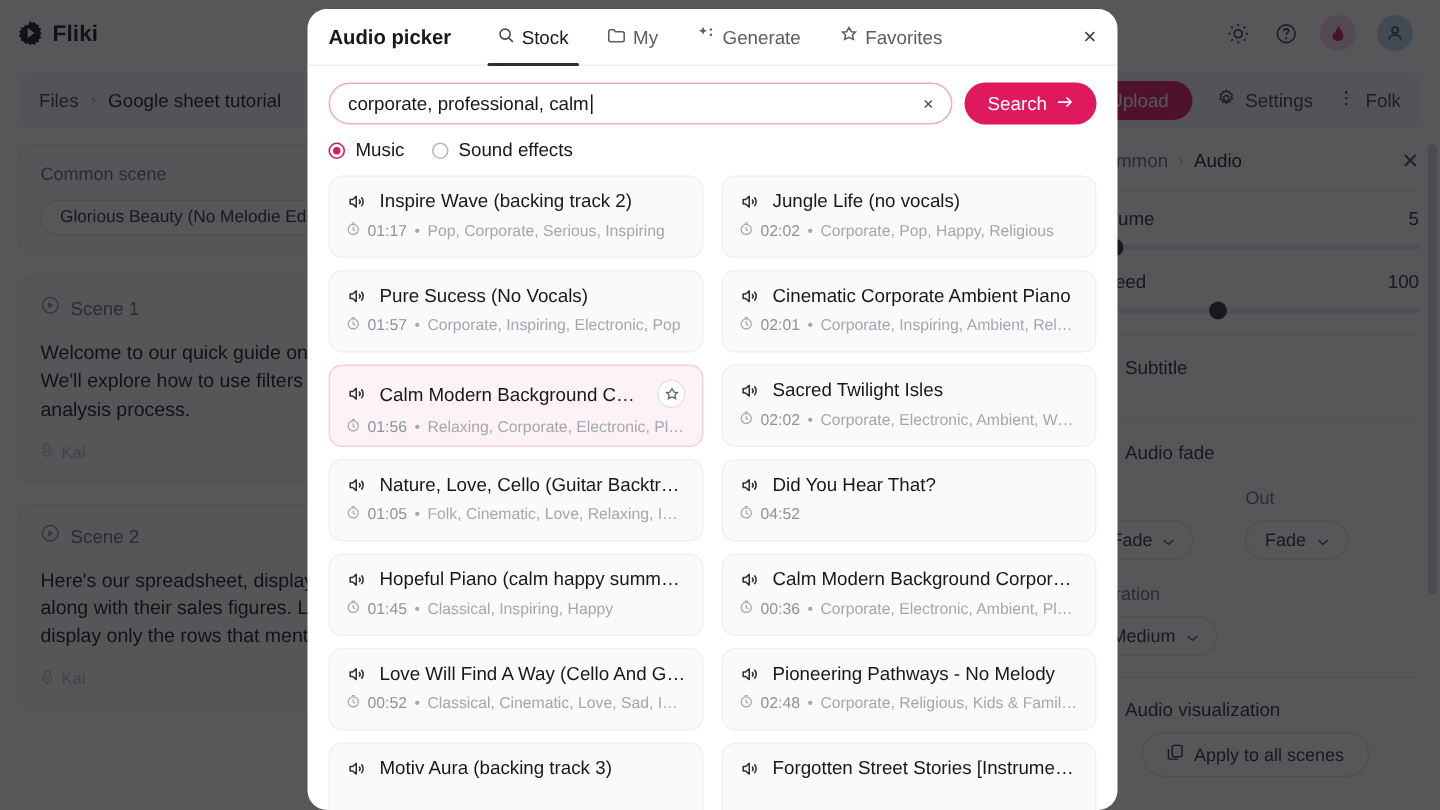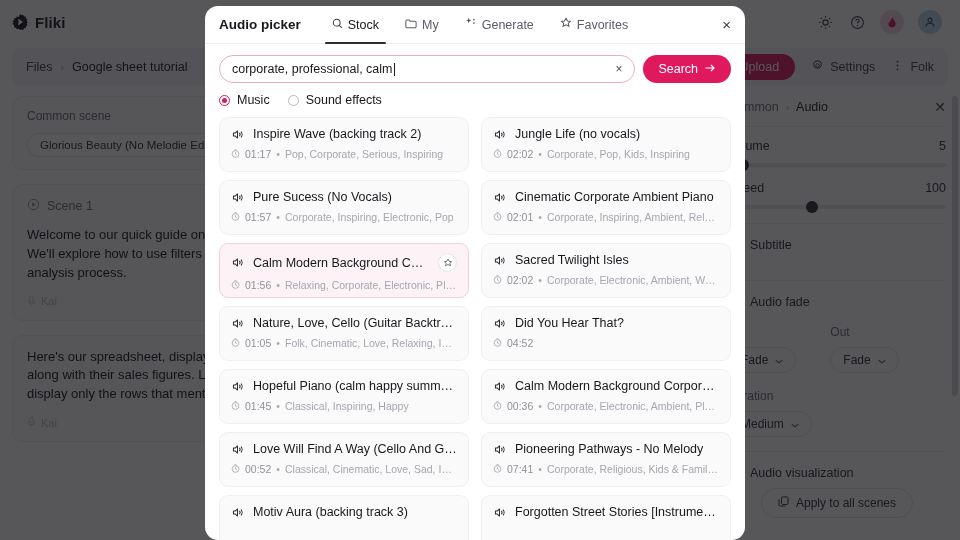--- a/index.html
+++ b/index.html
@@ -288,20 +288,29 @@
             <svg width="9" height="11" viewBox="0 0 10 12" fill="none" stroke="#c5c7cc" stroke-width="1.1">
                 <rect x="3" y="1" width="4" height="6" rx="2"></rect>
                 <path d="M1.4 6.2A3.6 3.6 0 0 0 8.6 6.2M5 9.8V11"></path>
               </svg>
           </span>
           <span>Kai</span>
         </div>
       </div>
 
       <div class="card">
+        <div class="scene-head">
+          <span>
+            <svg width="13" height="13" viewBox="0 0 16 16" fill="none" stroke="#8f9299" stroke-width="1.2">
+                <circle cx="8" cy="8" r="6.4"></circle>
+                <path d="M6.4 5.3l4.2 2.7-4.2 2.7z" fill="#8f9299" stroke="none"></path>
+              </svg>
+          </span>
+          <span class="scene-name">Scene 2</span>
+        </div>
         <div class="scene-text">Here's our spreadsheet, displaying various products along with their sales figures. Let's create a filter to display only the rows that mention 'socks'.</div>
         <div class="scene-foot">
           <span>
             <svg width="9" height="11" viewBox="0 0 10 12" fill="none" stroke="#c5c7cc" stroke-width="1.1">
                 <rect x="3" y="1" width="4" height="6" rx="2"></rect>
                 <path d="M1.4 6.2A3.6 3.6 0 0 0 8.6 6.2M5 9.8V11"></path>
               </svg>
           </span>
           <span>Kai</span>
         </div>
@@ -517,21 +526,21 @@
             </span>
             <span class="track-title">Jungle Life (no vocals)</span>
           </div>
           <div class="track-meta">
             <span><svg width="9" height="9" viewBox="0 0 12 12" fill="none" stroke="#a4a7ae" stroke-width="1.1">
                 <circle cx="6" cy="6.6" r="4.5"></circle>
                 <path d="M6 4.2v2.6l1.7 1M4.6 1h2.8"></path>
               </svg></span>
             <span class="dur">02:02</span>
             <span>•</span>
-            <span class="track-tags">Corporate, Pop, Kids, Inspiring</span>
+            <span class="track-tags">Corporate, Pop, Happy, Religious</span>
           </div>
         </div>
         <div class="track">
           <div class="track-top">
             <span class="spk">
               <svg width="13" height="13" viewBox="0 0 16 16" fill="none" stroke="#2c2e35" stroke-width="1.25">
                 <path d="M3 6.2h2.1L8 3.6v8.8L5.1 9.8H3z" stroke-linejoin="round"></path>
                 <path d="M10.3 6.1a2.7 2.7 0 0 1 0 3.8M12.2 4.4a5.2 5.2 0 0 1 0 7.2"></path>
               </svg>
             </span>
@@ -718,21 +727,21 @@
                 <path d="M10.3 6.1a2.7 2.7 0 0 1 0 3.8M12.2 4.4a5.2 5.2 0 0 1 0 7.2"></path>
               </svg>
             </span>
             <span class="track-title">Pioneering Pathways - No Melody</span>
           </div>
           <div class="track-meta">
             <span><svg width="9" height="9" viewBox="0 0 12 12" fill="none" stroke="#a4a7ae" stroke-width="1.1">
                 <circle cx="6" cy="6.6" r="4.5"></circle>
                 <path d="M6 4.2v2.6l1.7 1M4.6 1h2.8"></path>
               </svg></span>
-            <span class="dur">07:41</span>
+            <span class="dur">02:48</span>
             <span>•</span>
             <span class="track-tags">Corporate, Religious, Kids &amp; Family, Cinemati…</span>
           </div>
         </div>
         <div class="track">
           <div class="track-top">
             <span class="spk">
               <svg width="13" height="13" viewBox="0 0 16 16" fill="none" stroke="#2c2e35" stroke-width="1.25">
                 <path d="M3 6.2h2.1L8 3.6v8.8L5.1 9.8H3z" stroke-linejoin="round"></path>
                 <path d="M10.3 6.1a2.7 2.7 0 0 1 0 3.8M12.2 4.4a5.2 5.2 0 0 1 0 7.2"></path>

